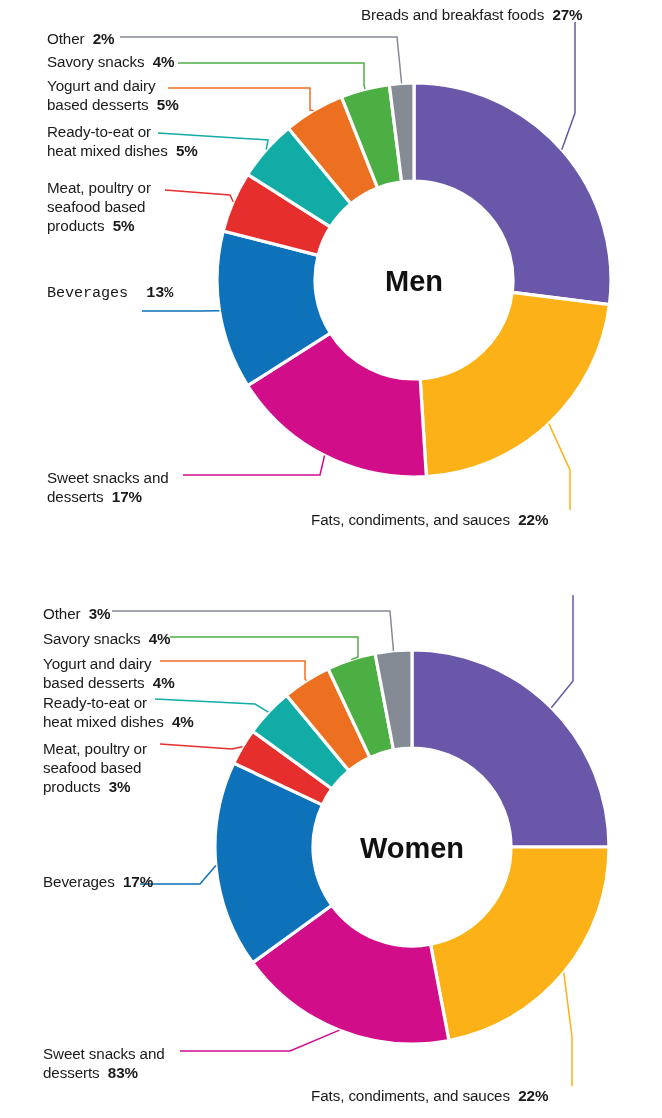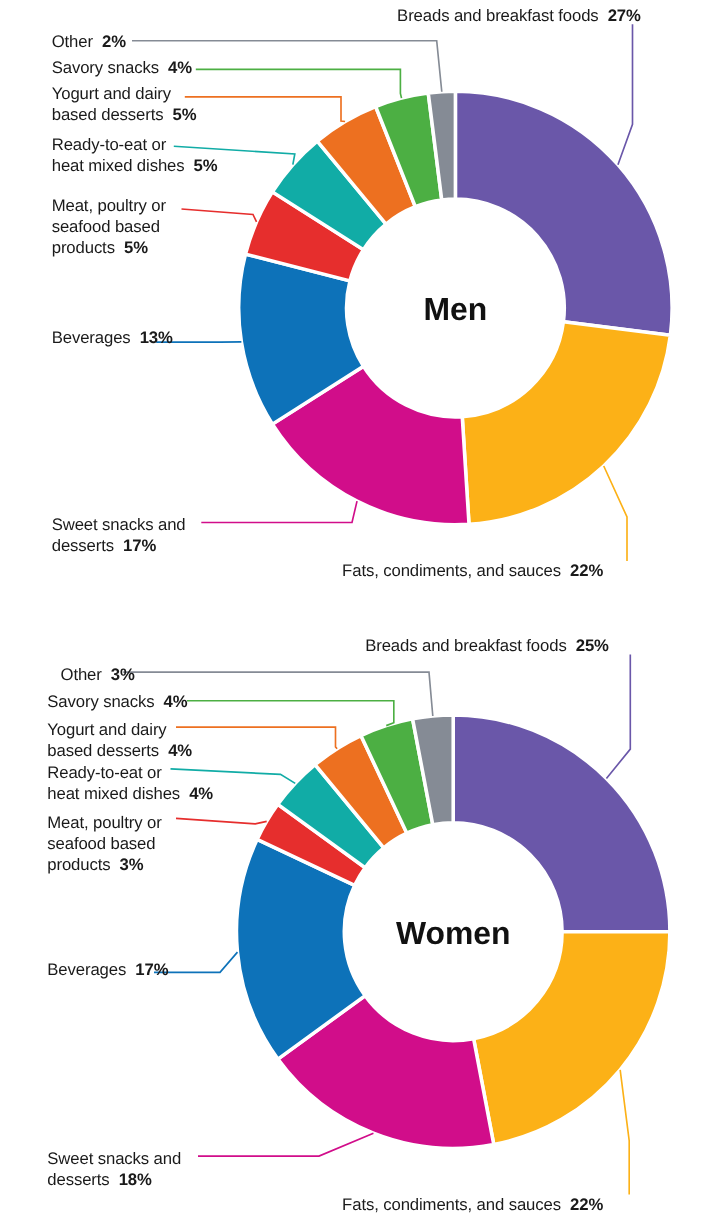--- a/index.html
+++ b/index.html
@@ -79,21 +79,21 @@
     <div>Ready-to-eat or</div>
     <div><span>heat mixed dishes</span>&nbsp;&nbsp;<span class="pct">5%</span></div>
   </div>
 
   <div class="lbl" style="left:47px;top:178px;">
     <div>Meat, poultry or</div>
     <div>seafood based</div>
     <div><span>products</span>&nbsp;&nbsp;<span class="pct">5%</span></div>
   </div>
 
-  <div class="lbl" style="left:47px;top:298px;">
+  <div class="lbl" style="left:47px;top:284px;font-family:Liberation Mono, monospace;">
     <span>Beverages</span>&nbsp;&nbsp;<span class="pct">13%</span>
   </div>
 
   <div class="lbl" style="left:47px;top:468px;">
     <div>Sweet snacks and</div>
     <div><span>desserts</span>&nbsp;&nbsp;<span class="pct">17%</span></div>
   </div>
 
   <div class="lbl" style="left:311px;top:510px;">
     <span>Fats, condiments, and sauces</span>&nbsp;&nbsp;<span class="pct">22%</span>
@@ -116,25 +116,22 @@
       <path d="M 563.7911088268305 413.57252598049183 L 572 478 L 572 527" fill="none" stroke="#FCB117" stroke-width="1.5"></path>
       <path d="M 339.4794631211185 471.16596771998553 L 290 492 L 180 492" fill="none" stroke="#D10D8A" stroke-width="1.5"></path>
       <path d="M 215.8742929731932 306.5393377237472 L 200 325 L 140 325" fill="none" stroke="#0D72B9" stroke-width="1.5"></path>
       <path d="M 242.43382068022314 187.71884109717678 L 232 190 L 160 185" fill="none" stroke="#E62E2D" stroke-width="1.5"></path>
       <path d="M 268.3931803979819 153.1442201320484 L 255 145 L 155 140" fill="none" stroke="#11ACA6" stroke-width="1.5"></path>
       <path d="M 306.4421213891376 121.66739867610306 L 305 120 L 305 102 L 160 102" fill="none" stroke="#ED7020" stroke-width="1.5"></path>
       <path d="M 351.12365210813516 100.64186628985482 L 358 98 L 358 78 L 170 78" fill="none" stroke="#4CAF43" stroke-width="1.5"></path>
       <path d="M 393.4606622762524 91.87429297319326 L 390 52 L 112 52" fill="none" stroke="#858B95" stroke-width="1.5"></path>
     </svg>
 
-  <div class="lbl" style="left:332px;top:19px;">
-    <span>Breads and breakfast foods</span>&nbsp;&nbsp;<span class="pct">25%</span>
-  </div>
 
-  <div class="lbl" style="left:55px;top:45px;">
+  <div class="lbl" style="left:43px;top:45px;">
     <span>Other</span>&nbsp;&nbsp;<span class="pct">3%</span>
   </div>
 
   <div class="lbl" style="left:43px;top:70px;">
     <span>Savory snacks</span>&nbsp;&nbsp;<span class="pct">4%</span>
   </div>
 
   <div class="lbl" style="left:43px;top:95px;">
     <div>Yogurt and dairy</div>
     <div><span>based desserts</span>&nbsp;&nbsp;<span class="pct">4%</span></div>
@@ -150,19 +147,19 @@
     <div>seafood based</div>
     <div><span>products</span>&nbsp;&nbsp;<span class="pct">3%</span></div>
   </div>
 
   <div class="lbl" style="left:43px;top:313px;text-align:right;">
     <span>Beverages</span>&nbsp;&nbsp;<span class="pct">17%</span>
   </div>
 
   <div class="lbl" style="left:43px;top:485px;">
     <div>Sweet snacks and</div>
-    <div><span>desserts</span>&nbsp;&nbsp;<span class="pct">18%</span></div>
+    <div><span>desserts</span>&nbsp;&nbsp;<span class="pct">83%</span></div>
   </div>
 
   <div class="lbl" style="left:311px;top:527px;">
     <span>Fats, condiments, and sauces</span>&nbsp;&nbsp;<span class="pct">22%</span>
   </div>
 </div>
 
 </body></html>

